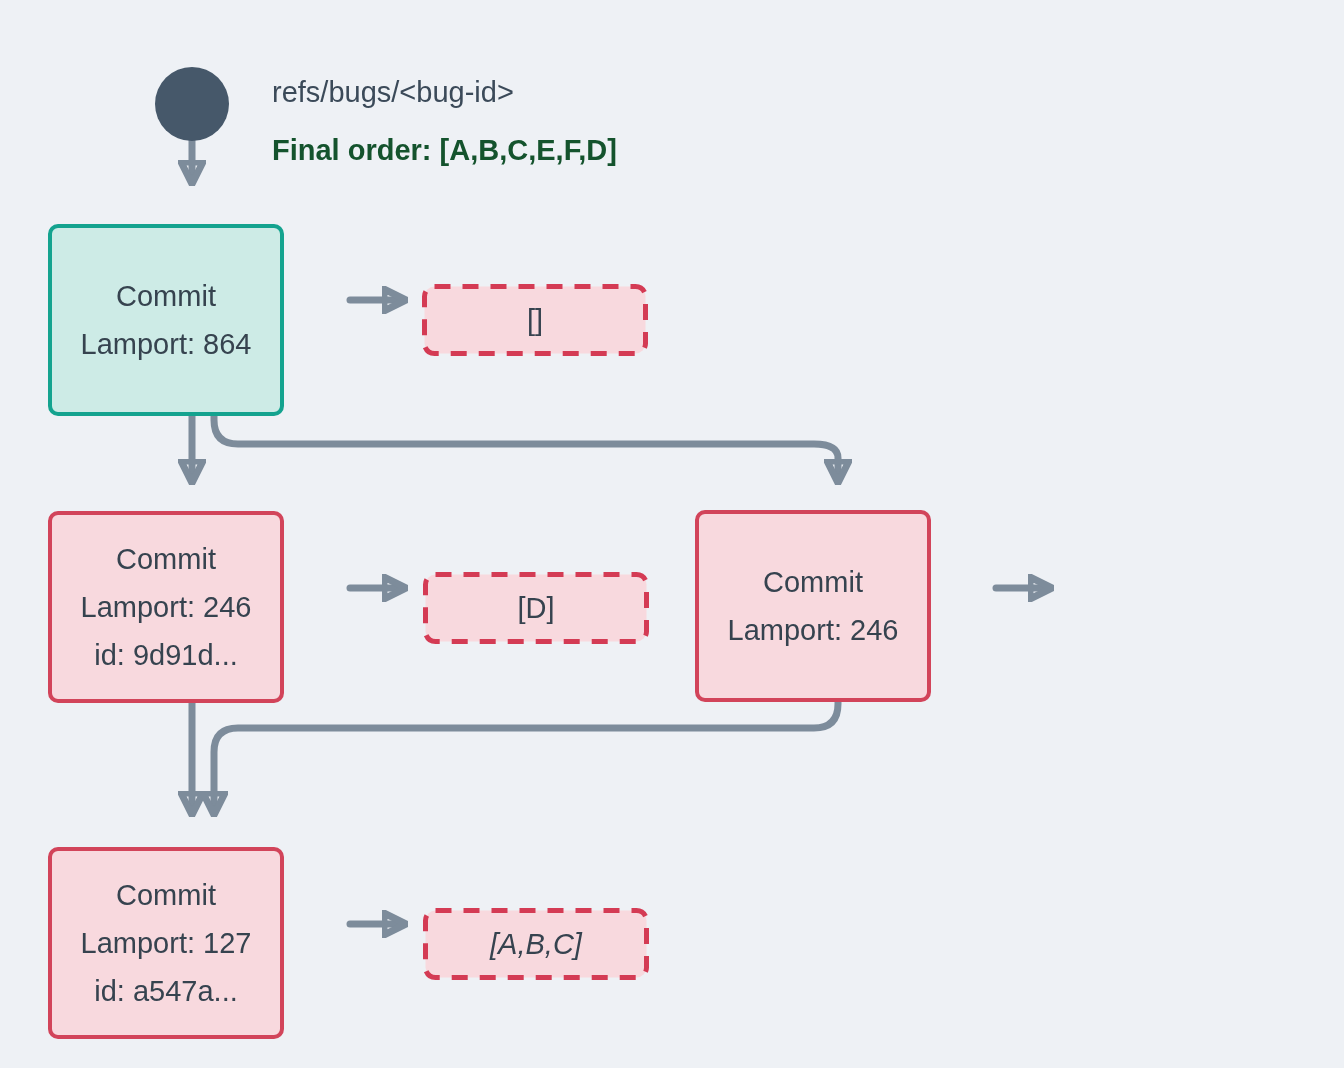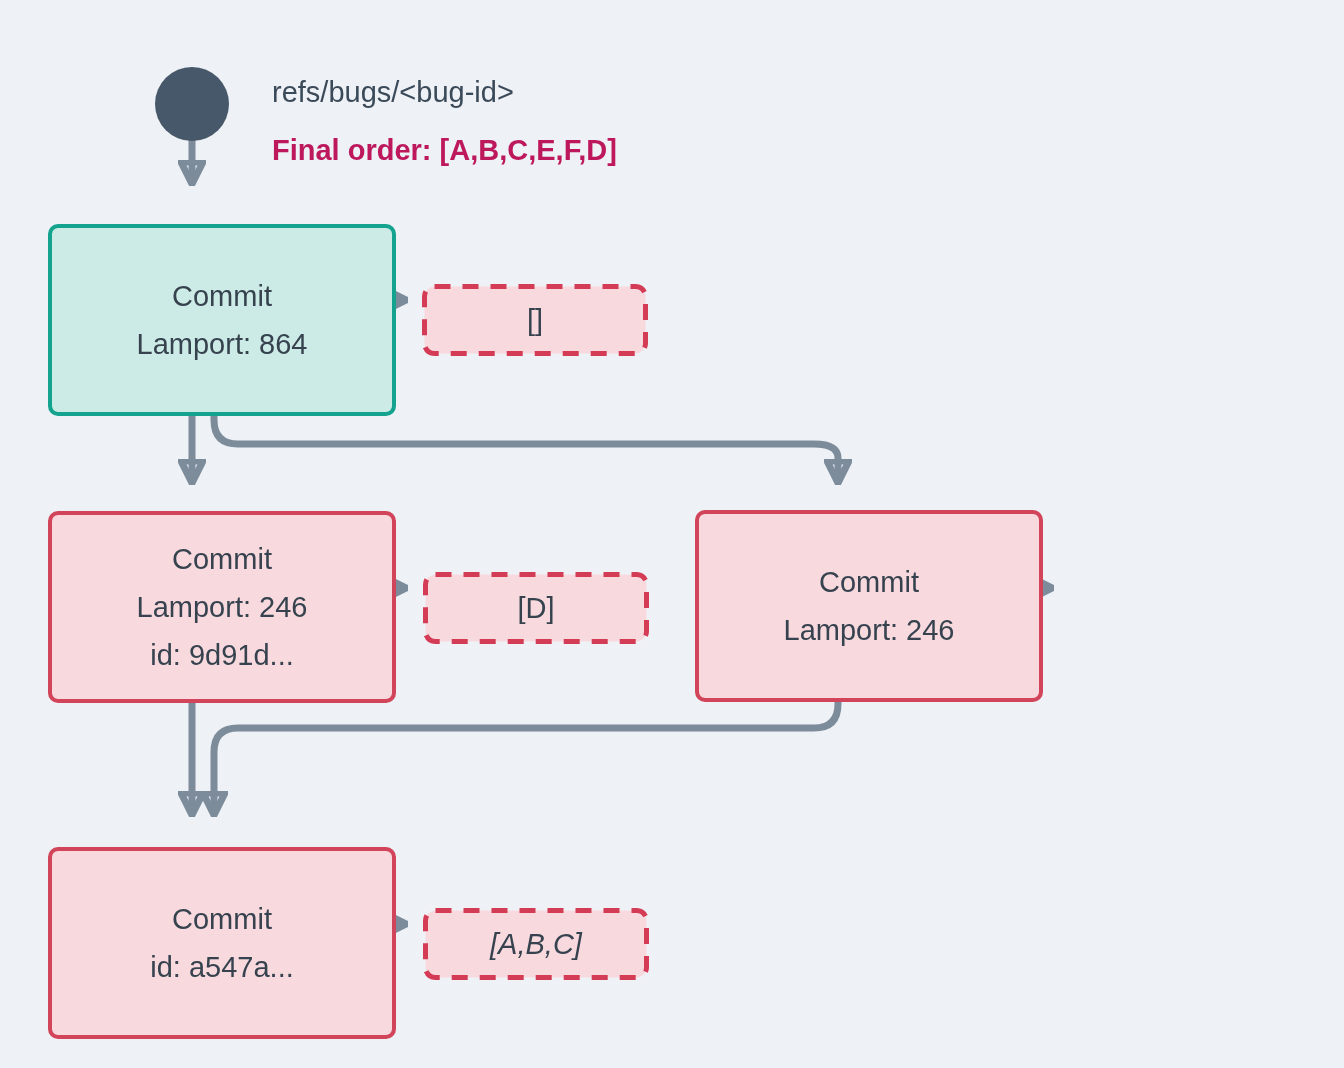--- a/index.html
+++ b/index.html
@@ -30,27 +30,27 @@
   .ref-label {
     left: 272px; top: 56px;
     font-size: 29px;
     color: #3b4a59;
     white-space: nowrap;
   }
   .final-order-label {
     left: 272px; top: 114px;
     font-size: 29px;
     font-weight: 700;
-    color: #be185d;
+    color: #14532d;
     white-space: nowrap;
   }
 
   
   .commit-box {
-    width: 348px; height: 192px;
+    width: 236px; height: 192px;
     box-sizing: border-box;
     border-radius: 10px;
     border: 4px solid;
     display: flex;
     flex-direction: column;
     align-items: center;
     justify-content: center;
     text-align: center;
     font-size: 29px;
     line-height: 48px;
@@ -138,20 +138,21 @@
     <div>id: 9d91d...</div>
   </div>
 
   <div class="abs commit-box pink commit-right">
     <div>Commit</div>
     <div>Lamport: 246</div>
   </div>
 
   <div class="abs commit-box pink commit-merge">
     <div>Commit</div>
+    <div>Lamport: 127</div>
     <div>id: a547a...</div>
   </div>
 
   <div class="abs ops-box ops-root">
     <svg class="dashed-border" viewBox="0 0 226 72" preserveAspectRatio="none">
       <rect x="2.5" y="2.5" width="221" height="67" rx="10" fill="#f8d9de" stroke="#d43b54" stroke-width="5" stroke-dasharray="16 12"></rect>
     </svg>
     <span class="ops-text">[]</span>
   </div>
 

